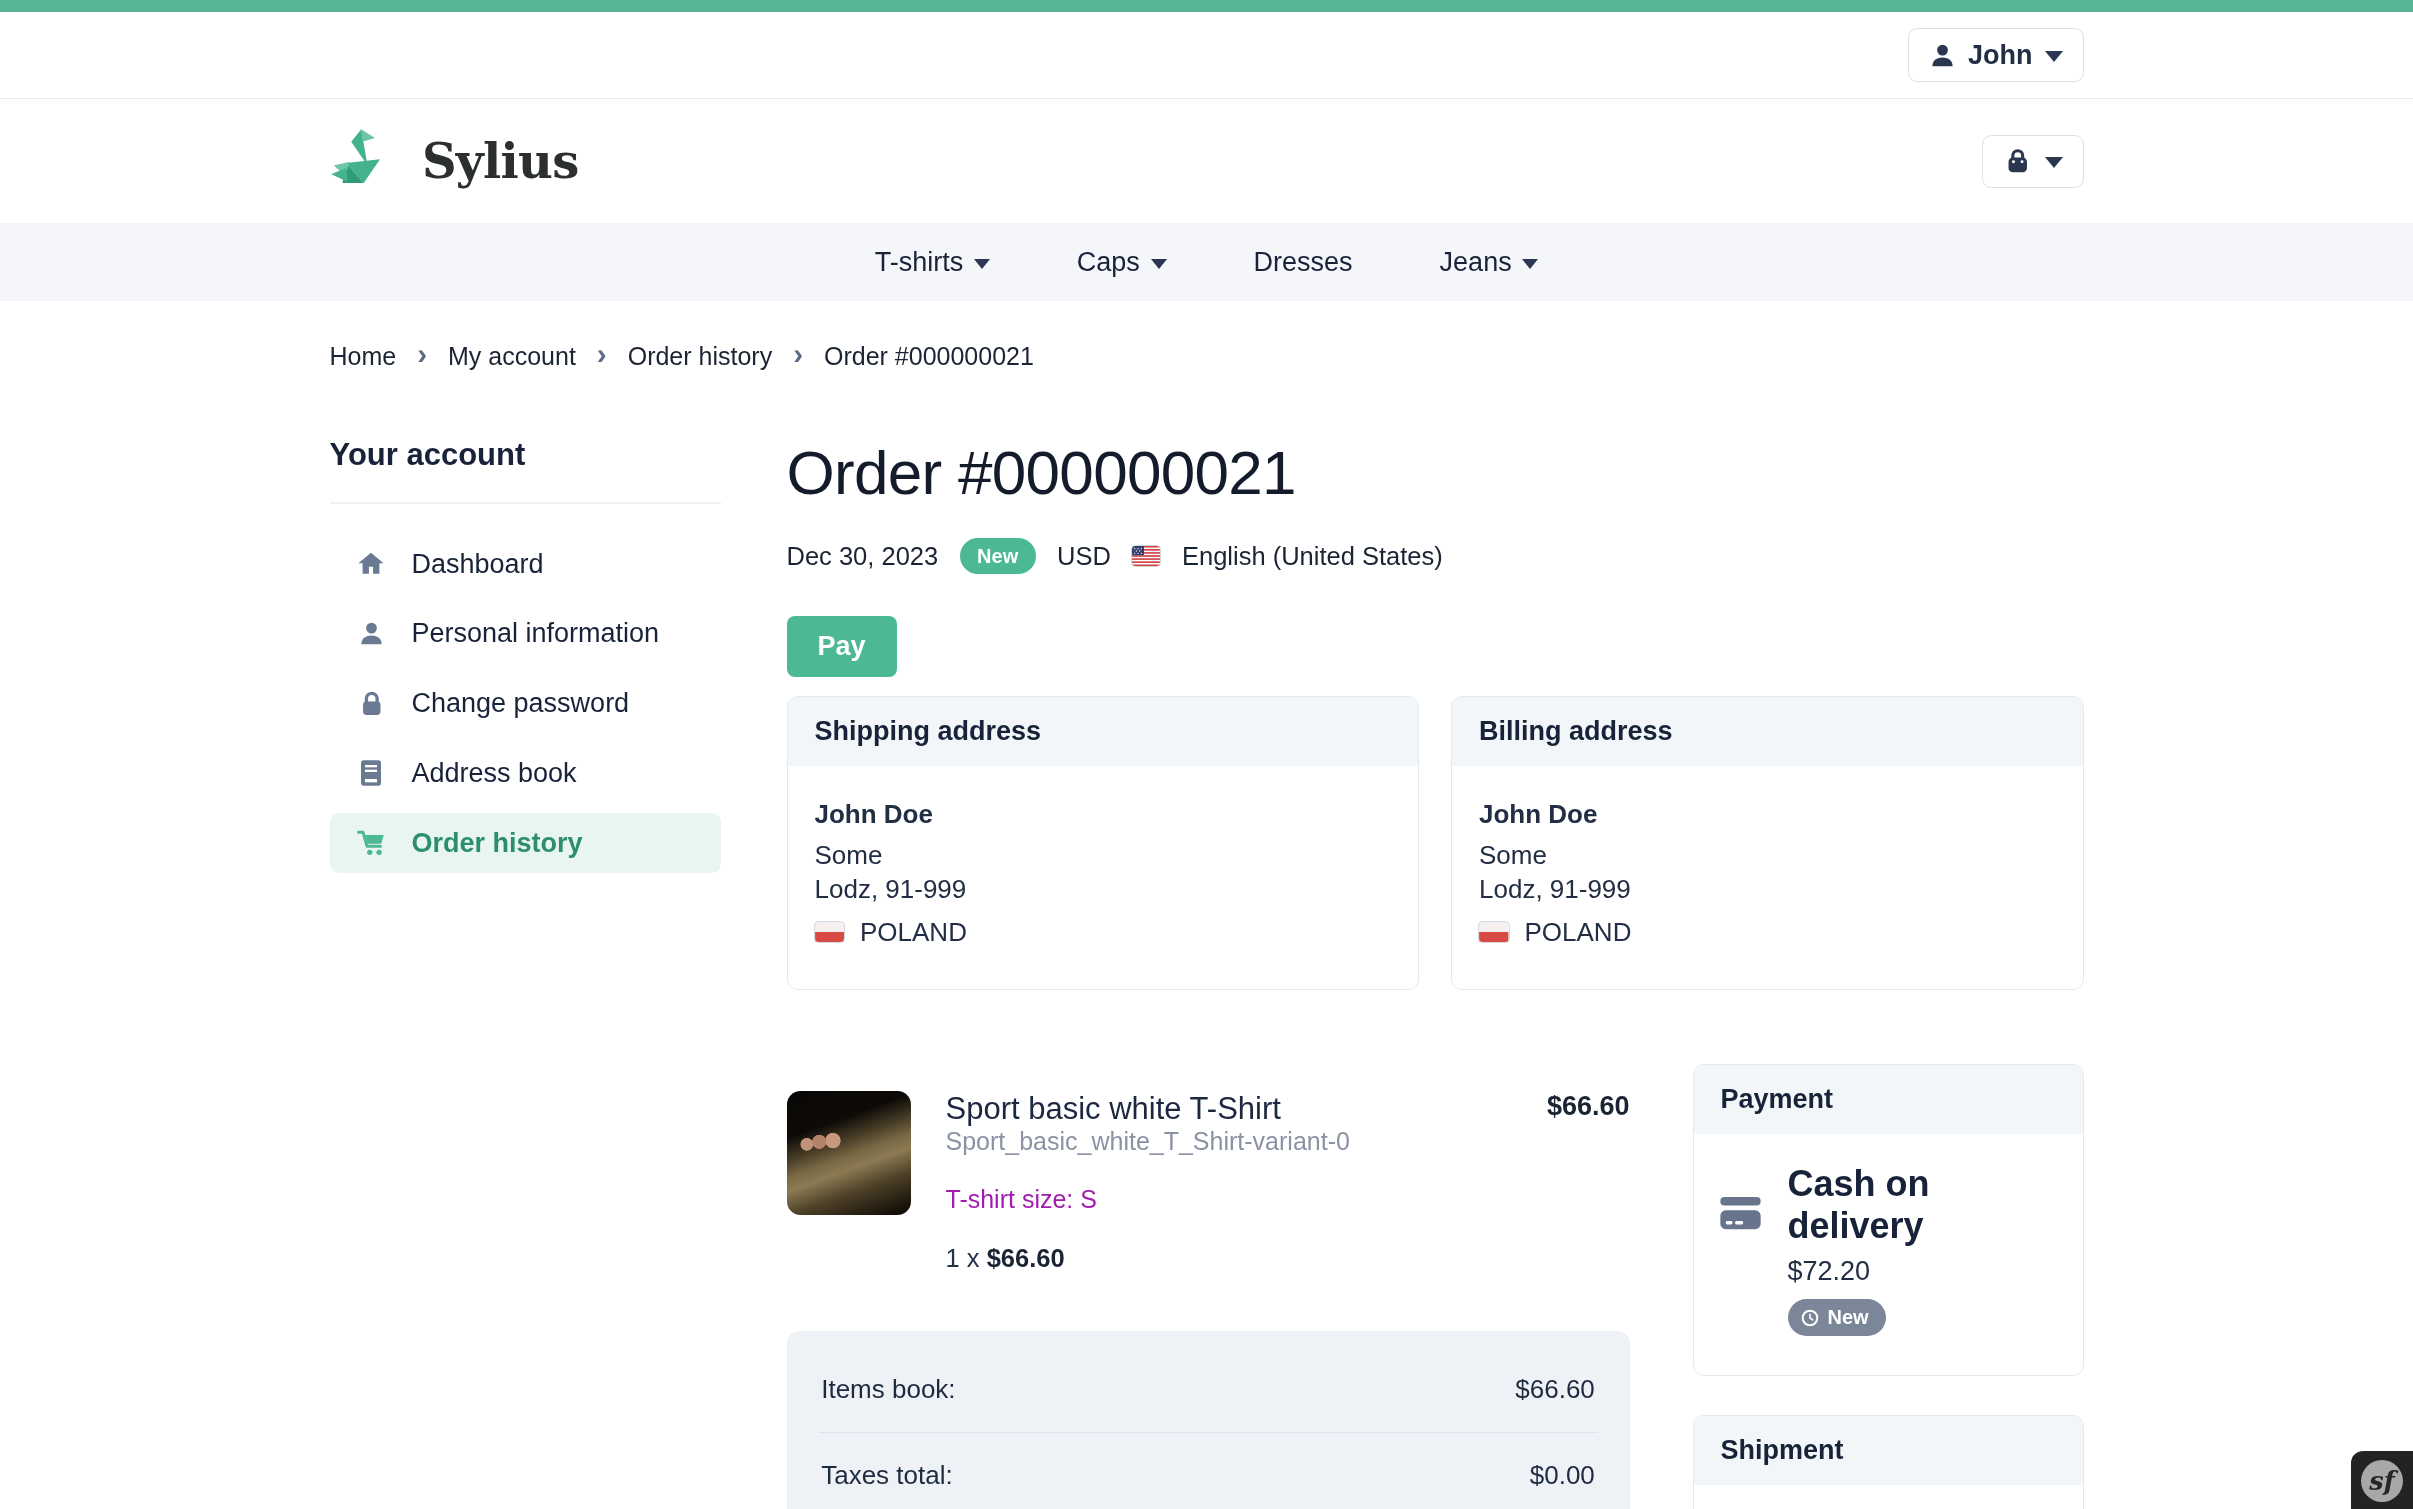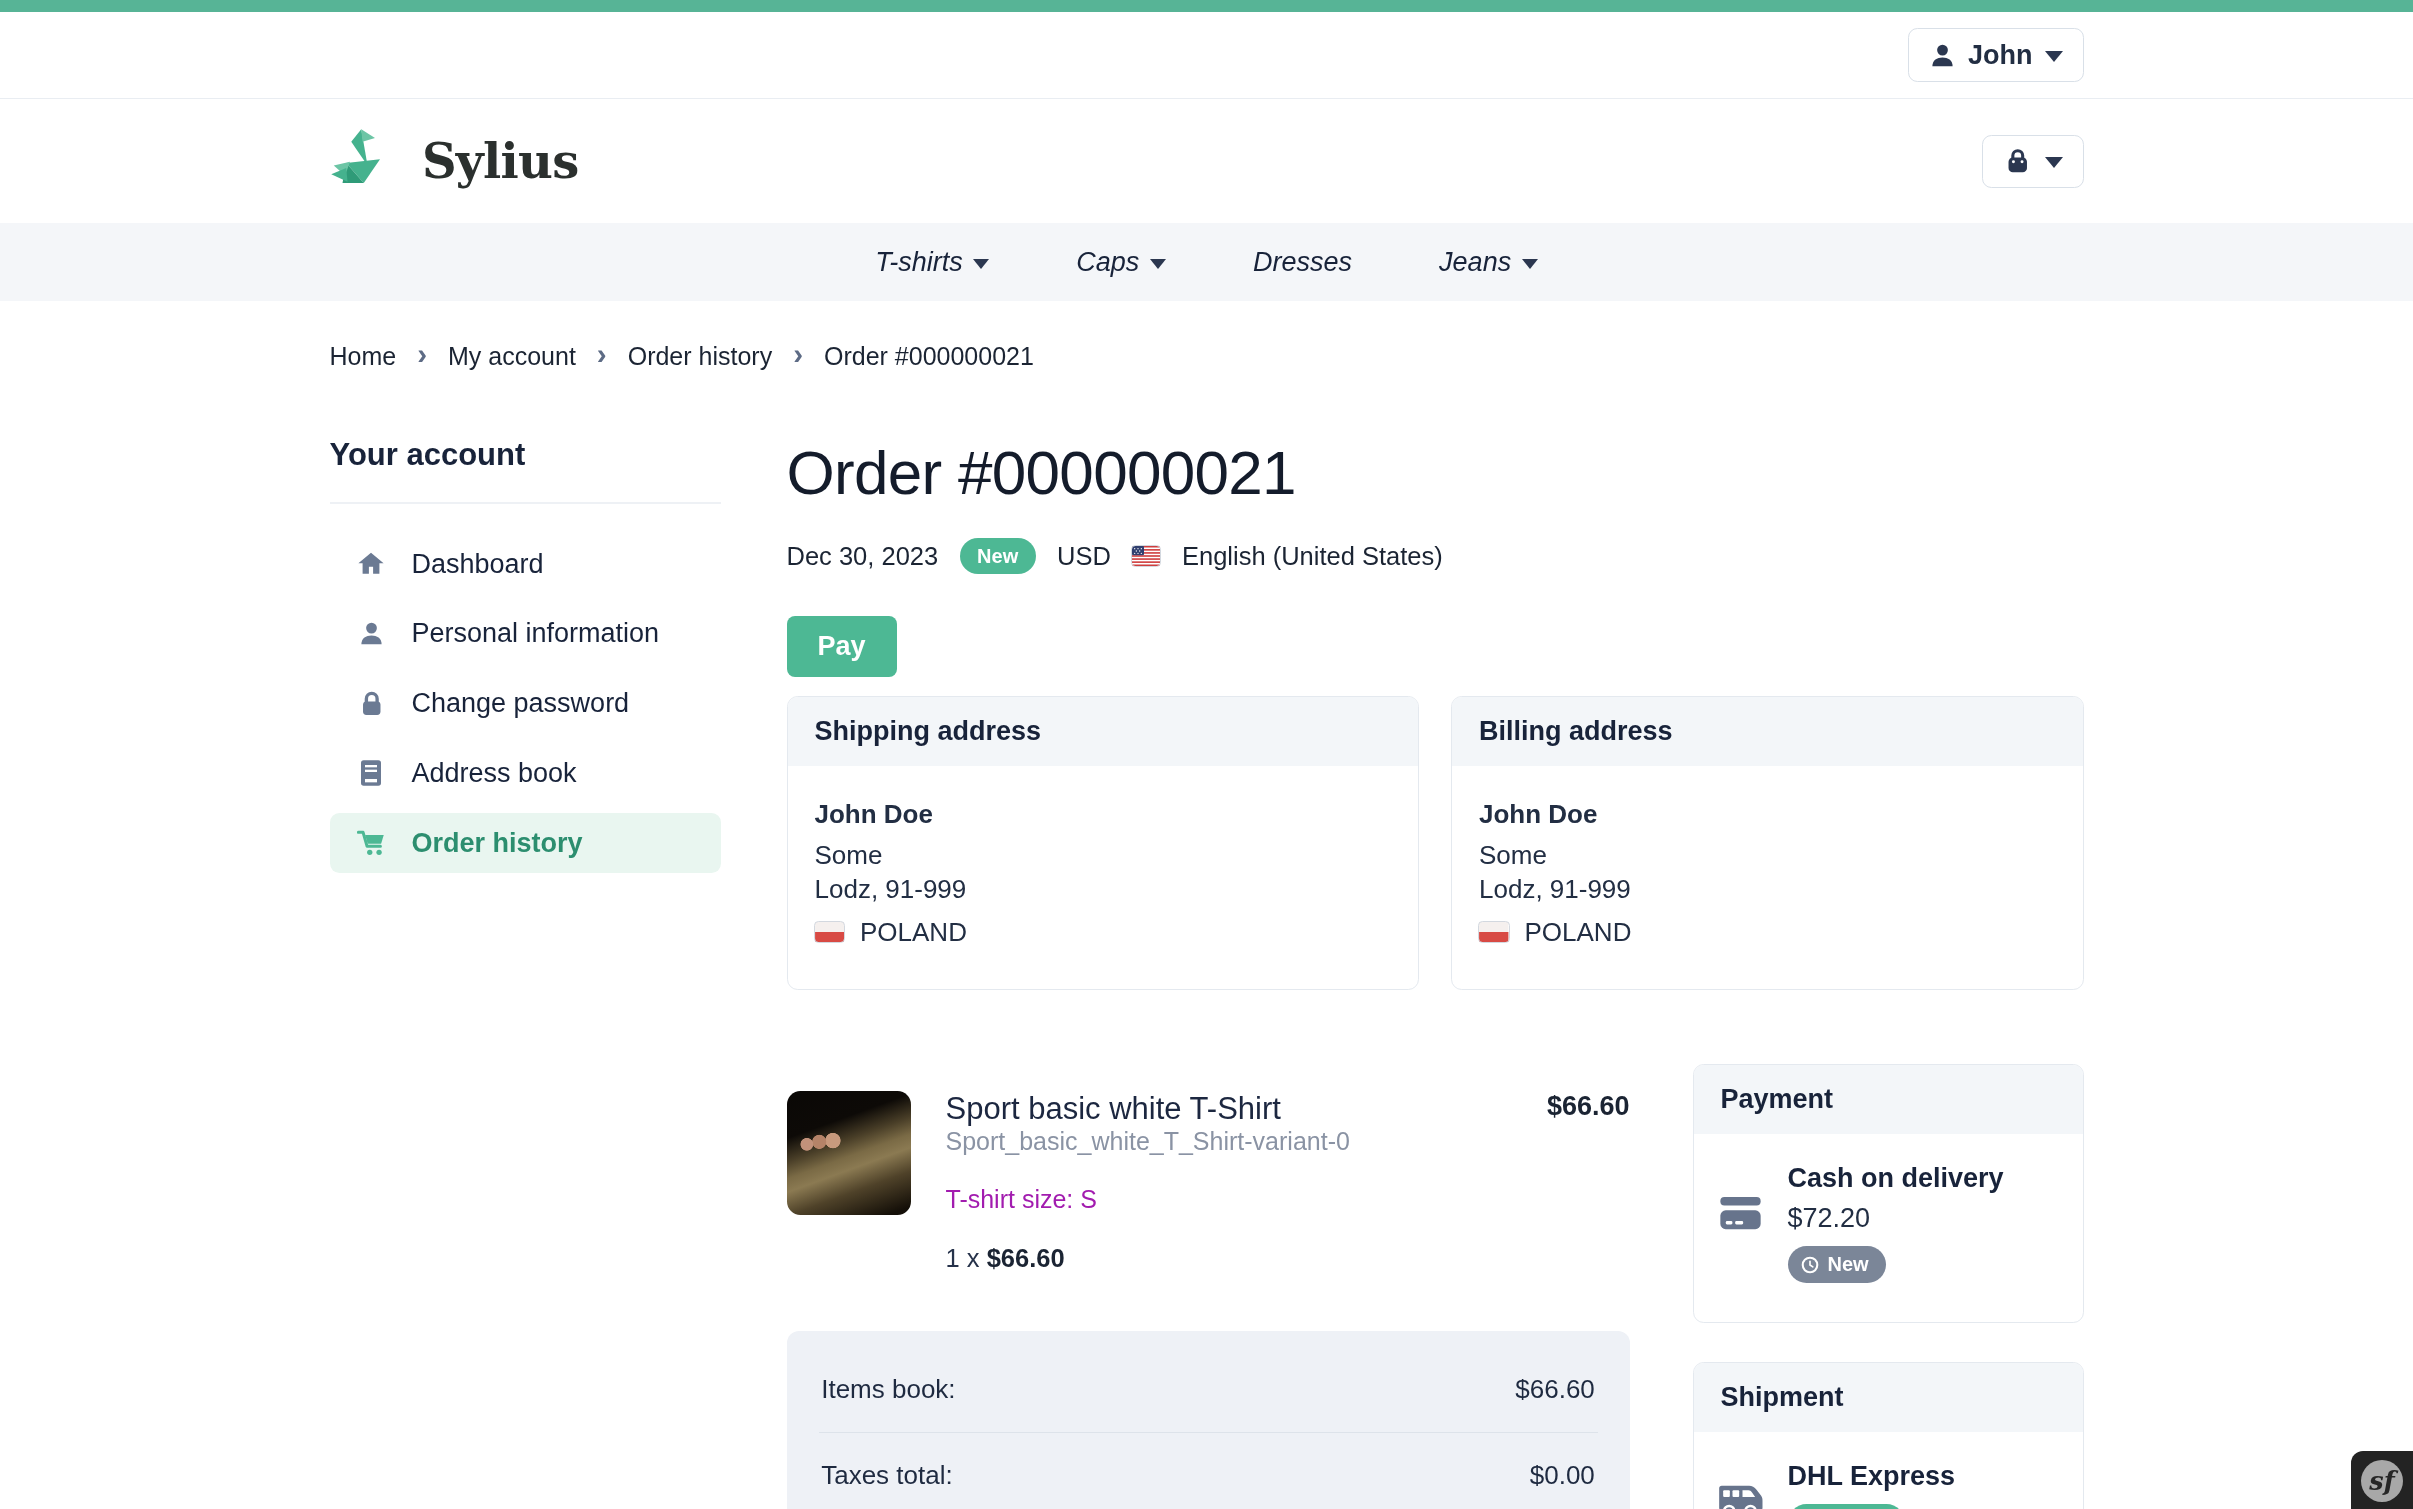--- a/index.html
+++ b/index.html
@@ -26,21 +26,21 @@
   .caret { width:0; height:0; border-left:9.4px solid transparent;
     border-right:9.4px solid transparent; border-top:11.4px solid #2b3750; margin-top:2.7px; }
 
   
   .site-header { padding:27px 0; }
   .site-header .container { display:flex; align-items:center; justify-content:space-between; }
   .brand { display:flex; align-items:center; gap:17.4px; cursor:pointer; }
   .brand-name { font-family:"DejaVu Serif", serif; font-weight:700; font-size:48px; color:#2b302e; letter-spacing:-0.7px; }
 
   
-  .cat-nav { background:#f4f6f9; height:78px; display:flex; align-items:center; justify-content:center; gap:87px;font-style:italic; }
+  .cat-nav { background:#f4f6f9; height:78px; display:flex; align-items:center; justify-content:center; gap:87px; }
   .cat-link { display:inline-flex; align-items:center; gap:10.7px; font-size:27px; font-weight:500; color:#18233a; cursor:pointer; }
   .cat-link .caret { border-top-width:10px; border-left-width:8px; border-right-width:8px; }
 
   
   .breadcrumb { margin-top:38px; display:flex; align-items:center; gap:21px; font-size:25px; }
   .crumb { color:#1b2433; cursor:pointer; }
   .crumb.current { cursor:default; }
   .crumb-sep { color:#5d6b85; font-size:29.5px; font-weight:700; transform:translateY(-2px); }
 
   
@@ -94,21 +94,21 @@
   .pqty strong { font-weight:700; color:#1b2433; }
   .psub { font-size:27px; font-weight:700; color:#1b2433; margin-left:auto; }
 
   .totals { margin-top:58px; background:#eef1f6; border-radius:12px; padding:16px 32px; }
   .trow { display:flex; justify-content:space-between; align-items:center; padding:27px 2.7px; border-bottom:1.3px solid #dde3ea; font-size:26px; color:#1e2a40; }
 
   .order-right { flex:1; display:flex; flex-direction:column; gap:39px; }
   .pm-body { display:flex; gap:24px; padding:29.5px 23px 39px; }
   .pm-ico { width:47px; flex:0 0 47px; display:flex; justify-content:center; padding-top:31px; }
   .pm-ico.ship { padding-top:17.4px; }
-  .pm-method { font-size:27px; font-weight:700; color:#18233a; }
+  .pm-method { font-size:36px; font-weight:700; color:#18233a; }
   .pm-amount { font-size:27px; color:#222e43; margin-top:9.4px; }
   .badge.state { font-size:20px; padding:6.7px 17.4px 6.7px 12px; margin-top:12px; }
 
   
   .sf-corner { position:absolute; right:0; bottom:0; width:62px; height:59px; background:#232323;
     border-top-left-radius:12px; display:flex; align-items:center; justify-content:center; cursor:pointer; }
   .sf-circle { width:42px; height:42px; border-radius:50%; background:#a8a8a8; color:#262626;
     display:flex; align-items:center; justify-content:center;
     font-family:"DejaVu Serif", serif; font-style:italic; font-weight:700; font-size:25.5px; }
 </style>

